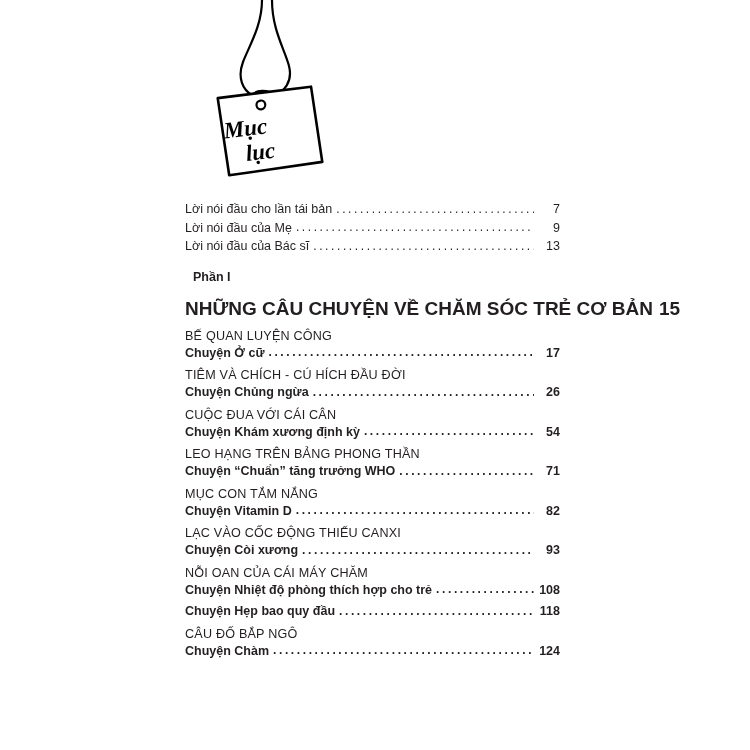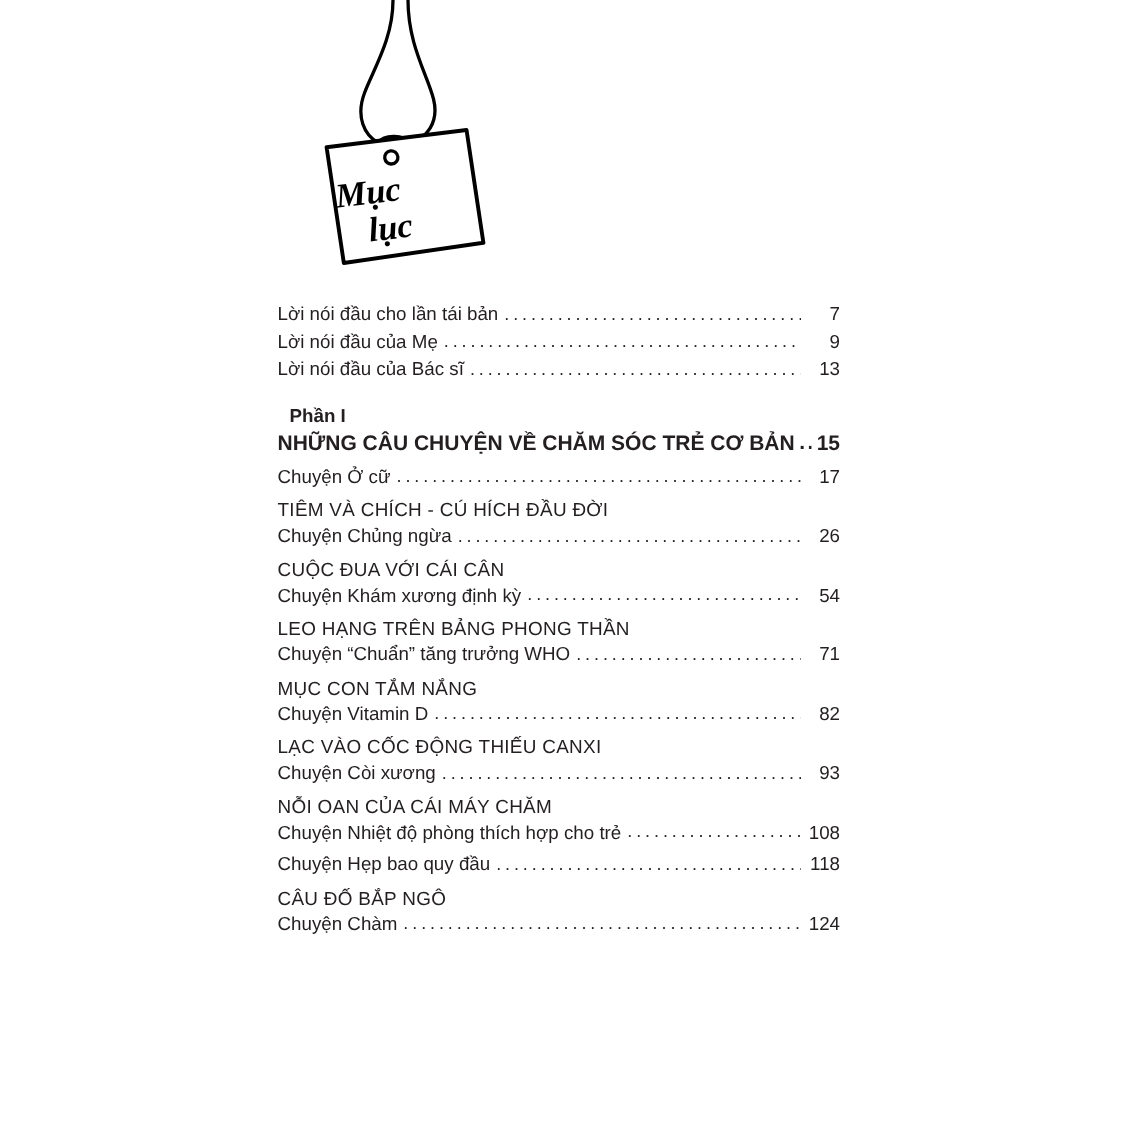--- a/index.html
+++ b/index.html
@@ -75,26 +75,26 @@
   }
 
   
   .part-block {
     margin-top: 14px;
   }
   .part-label {
     font-weight: bold;
     font-size: 12.5px;
     margin-left: 8px;
-    margin-bottom: 3px;
+    margin-bottom: 14px;
   }
   .part-title-line {
     display: flex;
     align-items: flex-end;
-    font-size: 14px;
+    font-size: 19px;
     font-weight: bold;
     white-space: nowrap;
   }
   .part-title-line .label {
     flex: 0 0 auto;
     padding-right: 3px;
   }
   .part-title-line .dots {
     flex: 1 1 auto;
     overflow: hidden;
@@ -112,20 +112,21 @@
   .chapter {
     margin-top: 9px;
   }
   .chapter-title {
     font-size: 12.6px;
     letter-spacing: 0.2px;
     margin-bottom: 4px;
   }
   .chapter .toc-line {
     padding: 0;
+    font-weight: bold;
   }
 
   .spacer-bottom {
     height: 60px;
   }
 </style>
 </head>
 <body>
 
 <div class="page">
@@ -176,20 +177,21 @@
     <div class="part-block">
       <div class="part-label">Phần I</div>
       <div class="part-title-line">
         <span class="label">NHỮNG CÂU CHUYỆN VỀ CHĂM SÓC TRẺ CƠ BẢN</span>
         <span class="dots">................................................................................</span>
         <span class="page-num">15</span>
       </div>
     </div>
 
     <div class="chapter">
+      <div class="chapter-title">BẾ QUAN LUYỆN CÔNG</div>
       <div class="toc-line">
         <span class="label">Chuyện Ở cữ</span>
         <span class="dots">................................................................................</span>
         <span class="page-num">17</span>
       </div>
     </div>
 
     <div class="chapter">
       <div class="chapter-title">TIÊM VÀ CHÍCH - CÚ HÍCH ĐẦU ĐỜI</div>
       <div class="toc-line">

